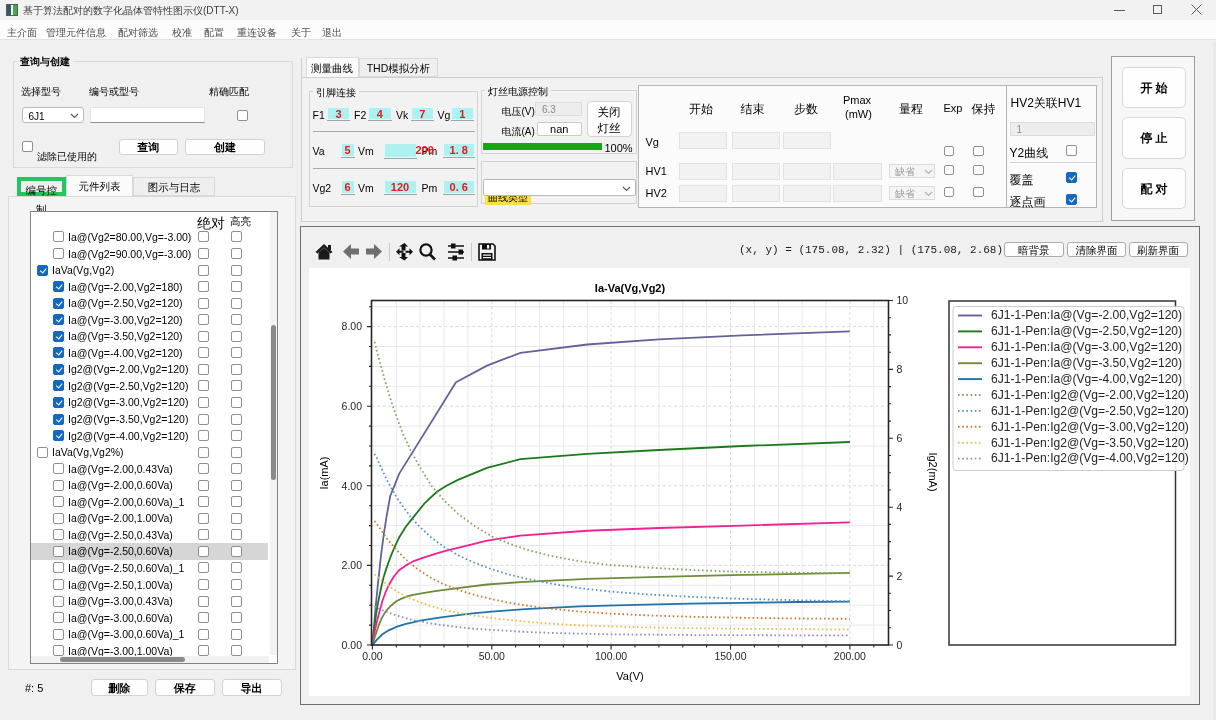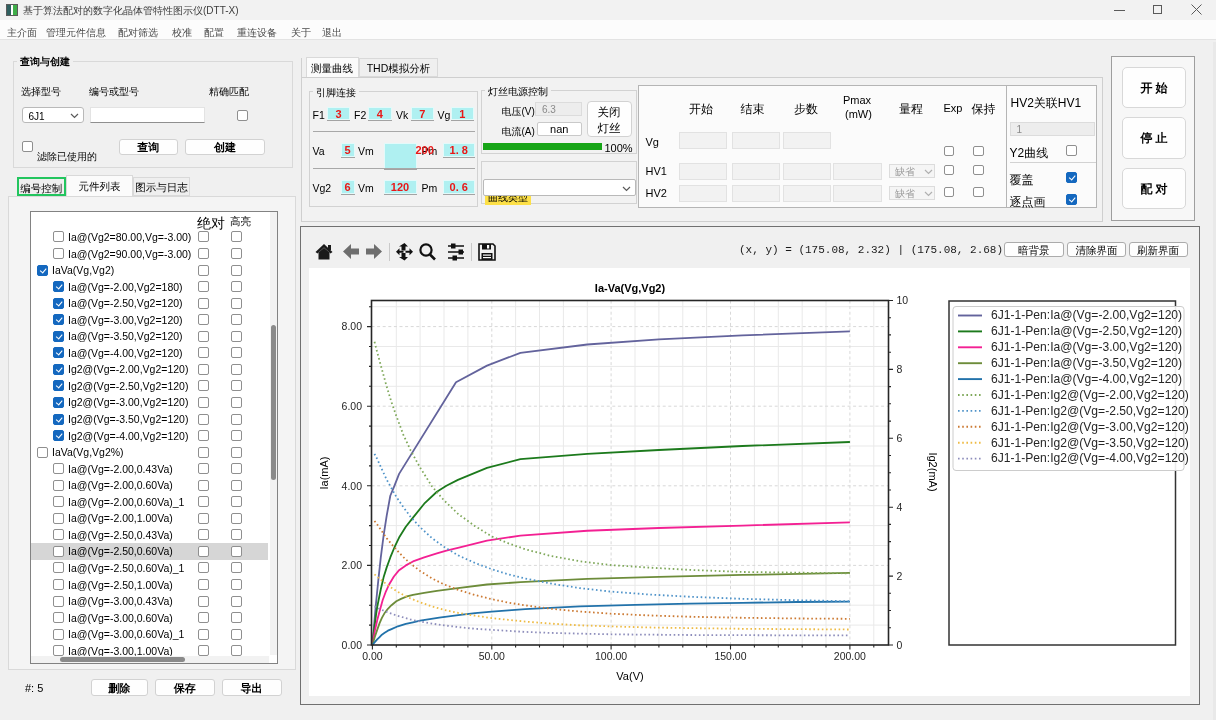--- a/index.html
+++ b/index.html
@@ -49,22 +49,22 @@
       <path d="M1 1 L4.5 4.5 L8 1" stroke="#5a5a5a" fill="none" stroke-width="1.2"></path>
     </svg>
   </div>
 <div class="ab" style="left:89.5px;top:107px;width:115px;height:15.5px;background:#fff;border:1px solid #e3e3e3;border-bottom:1px solid #8f8f8f;"></div>
 <div class="cb" style="left:237px;top:110px;"></div>
 <div class="cb" style="left:21.5px;top:141px;"></div>
 <div class="lbl" style="left:37px;top:142px;font-size:10px;margin-top:8px;">滤除已使用的</div>
 <div class="btn" style="left:119px;top:138.5px;width:58.5px;height:16px;font-size:11px;font-weight:bold;line-height:15px;">查询</div>
 <div class="btn" style="left:185px;top:138.5px;width:80px;height:16px;font-size:11px;font-weight:bold;line-height:15px;">创建</div>
 <div class="ab" style="left:8px;top:195.5px;width:288px;height:474px;background:#f4f4f4;border:1px solid #d9d9d9;"></div>
-<div class="ab" style="left:16.5px;top:177px;width:49.5px;height:19px;background:#efefef;border:2px solid #22c55e;font-size:10.5px;text-align:center;line-height:19px;">编号控制</div>
-<div class="ab" style="left:133px;top:177px;width:57px;height:19px;background:#efefef;border:1px solid #d9d9d9;font-size:10.5px;text-align:center;line-height:19px;">图示与日志</div>
+<div class="ab" style="left:16.5px;top:177px;width:49.5px;height:19px;background:#efefef;border:4px solid #22c55e;font-size:10.5px;text-align:center;line-height:19px;">编号控制</div>
+<div class="ab" style="left:133px;top:177px;width:82px;height:19px;background:#efefef;border:1px solid #d9d9d9;font-size:10.5px;text-align:center;line-height:19px;">图示与日志</div>
 <div class="ab" style="left:66px;top:174.5px;width:67px;height:21.5px;background:#fbfbfb;border:1px solid #d9d9d9;border-bottom:none;font-size:10.5px;text-align:center;line-height:21px;">元件列表</div>
 <div class="ab" style="left:30px;top:211px;width:248px;height:453px;background:#fff;border:1px solid #828282;"></div>
 <div class="lbl" style="left:197px;top:215px;font-size:14px;">绝对</div>
 <div class="lbl" style="left:230px;top:215px;font-size:10.5px;">高亮</div>
 <div class="cb" style="left:52.5px;top:231.4px;"></div>
 <div class="row" style="left:68px;top:230.9px;">Ia@(Vg2=80.00,Vg=-3.00)</div>
 <div class="cb" style="left:197.5px;top:231.4px;"></div>
 <div class="cb" style="left:230.5px;top:231.4px;"></div>
 <div class="cb" style="left:52.5px;top:248.0px;"></div>
 <div class="row" style="left:68px;top:247.5px;">Ia@(Vg2=90.00,Vg=-3.00)</div>
@@ -186,21 +186,21 @@
 <div class="lbl" style="left:437.5px;top:108.5px;font-size:10.5px;">Vg</div>
 <div class="cyan" style="left:327px;top:106.5px;width:23px;height:14.5px;line-height:14px;">3</div>
 <div class="cyan" style="left:368px;top:106.5px;width:23.5px;height:14.5px;line-height:14px;">4</div>
 <div class="cyan" style="left:410.5px;top:106.5px;width:23.5px;height:14.5px;line-height:14px;">7</div>
 <div class="cyan" style="left:450.5px;top:106.5px;width:23.5px;height:14.5px;line-height:14px;">1</div>
 <div class="sep" style="left:312.5px;top:130.5px;width:162px;"></div>
 <div class="lbl" style="left:312.5px;top:145.0px;font-size:10.5px;">Va</div>
 <div class="lbl" style="left:358px;top:145.0px;font-size:10.5px;">Vm</div>
 <div class="lbl" style="left:421.5px;top:145.0px;font-size:10.5px;">Pm</div>
 <div class="cyan" style="left:340.5px;top:143px;width:14px;height:14.5px;line-height:14px;">5</div>
-<div class="cyan" style="left:383.5px;top:143px;width:33px;height:27px;line-height:14px;padding-left:32px;">200</div>
+<div class="cyan" style="left:383.5px;top:143px;width:33px;height:16px;line-height:14px;padding-left:32px;">200</div>
 <div class="cyan" style="left:443px;top:143px;width:31.5px;height:14.5px;line-height:14px;">1. 8</div>
 <div class="sep" style="left:312.5px;top:168px;width:162px;"></div>
 <div class="lbl" style="left:312.5px;top:182.0px;font-size:10.5px;">Vg2</div>
 <div class="lbl" style="left:358px;top:182.0px;font-size:10.5px;">Vm</div>
 <div class="lbl" style="left:421.5px;top:182.0px;font-size:10.5px;">Pm</div>
 <div class="cyan" style="left:340.5px;top:180px;width:14px;height:14.5px;line-height:14px;">6</div>
 <div class="cyan" style="left:383.5px;top:180px;width:33px;height:14.5px;line-height:14px;">120</div>
 <div class="cyan" style="left:443px;top:180px;width:31.5px;height:14.5px;line-height:14px;">0. 6</div>
 <div class="gb" style="left:481px;top:90px;width:156px;height:64px;border-color:#d2d2d2;"></div>
 <div class="gl" style="left:485px;top:84.5px;background:#f2f2f2;">灯丝电源控制</div>

